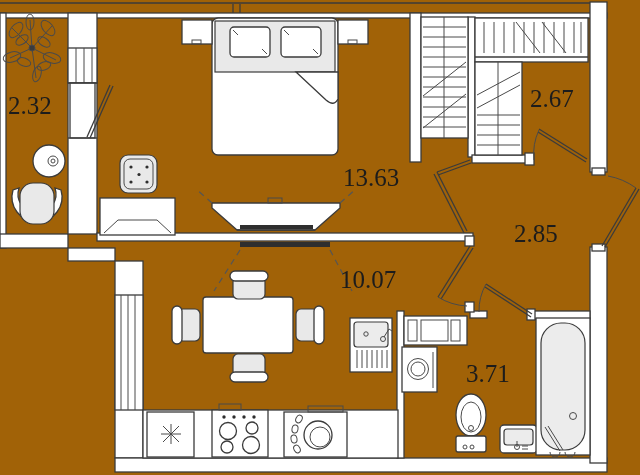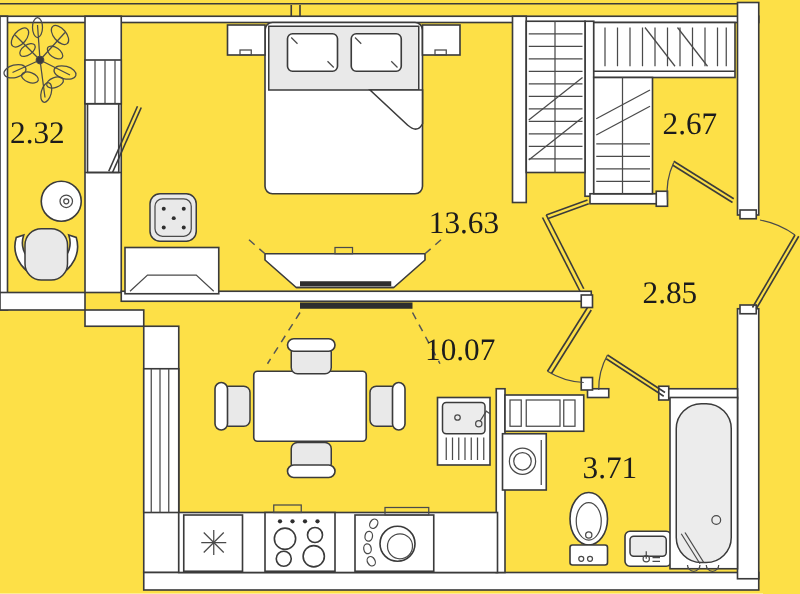--- a/index.html
+++ b/index.html
@@ -1,16 +1,16 @@
 <!DOCTYPE html>
 <html><head>
 <meta charset="utf-8">
 <style>
   html,body{margin:0;padding:0;background:#fff;}
-  #plan-wrap{width:640px;height:475px;position:relative;background:#fde047;font-family:"Liberation Serif",serif;}
+  #plan-wrap{width:640px;height:475px;position:relative;background:#a16207;font-family:"Liberation Serif",serif;}
   svg{display:block}
   .w{fill:#ffffff;stroke:#3b3b3b;stroke-width:1.3;}
   .ln{fill:none;stroke:#3b3b3b;stroke-width:1.3;}
   .thin{fill:none;stroke:#4a4a4a;stroke-width:1;}
   .f{fill:#ffffff;stroke:#3b3b3b;stroke-width:1.3;}
   .g{fill:#e9e9e9;stroke:#3b3b3b;stroke-width:1.2;}
   .gl{fill:#ececec;stroke:#3b3b3b;stroke-width:1.2;}
   .dk{fill:#2e2e2e;stroke:none;}
   .dash{fill:none;stroke:#555;stroke-width:1.2;stroke-dasharray:6 5;}
   .lbl{font-family:"Liberation Serif",serif;font-size:25px;fill:#1c1c1c;}

